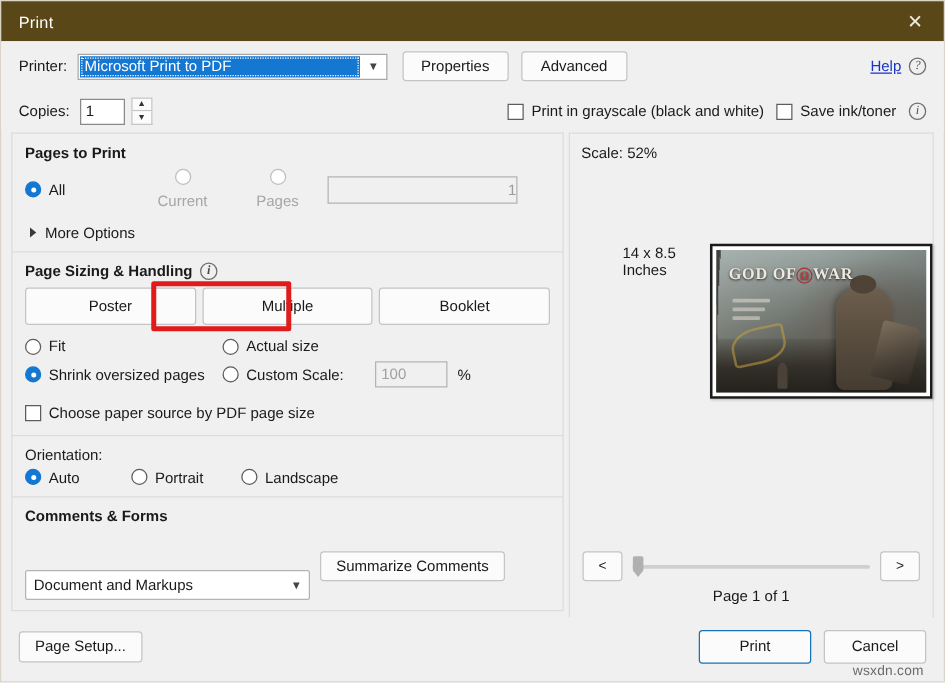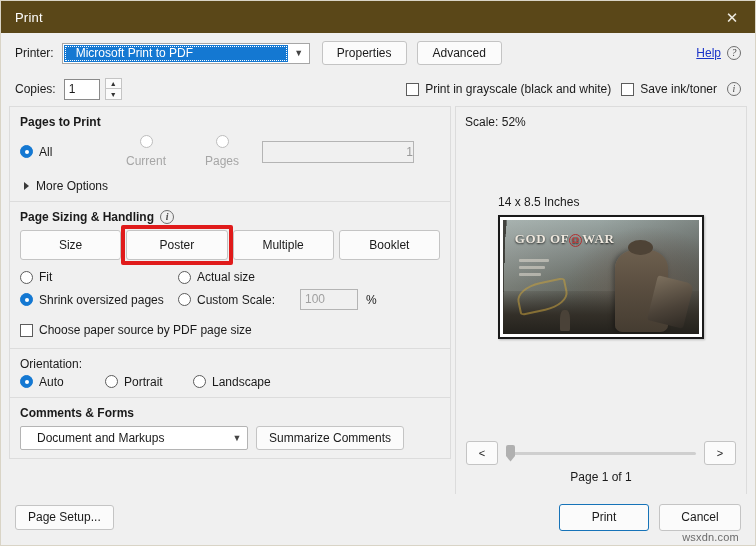--- a/index.html
+++ b/index.html
@@ -77,21 +77,21 @@
     box-sizing: border-box;
   }
   .printer-value {
     flex: 1;
     height: 17px;
     margin: 1px 1px 1px 1px;
     background: #1478d2;
     color: #ffffff;
     font-size: 12px;
     line-height: 17px;
-    padding-left: 12px;
+    padding-left: 4px;
     outline: 1px dotted #ffffff;
     outline-offset: -2px;
     box-sizing: border-box;
     white-space: nowrap;
     overflow: hidden;
   }
   .combo-arrow {
     width: 20px;
     text-align: center;
     color: #444;
@@ -370,43 +370,43 @@
   }
   .cf-select {
     width: 228px;
     height: 24px;
     background: #ffffff;
     border: 1px solid #b4b4b4;
     border-radius: 2px;
     display: flex;
     align-items: center;
     font-size: 12px;
-    padding-left: 16px;
+    padding-left: 6px;
     box-sizing: border-box;
     cursor: pointer;
+    margin-top: 30px;
   }
   .cf-select .combo-arrow { margin-left: auto; }
   .btn-summarize {
     height: 24px;
     padding: 0 12px;
     margin-left: 8px;
   }
 
   
   .scale-label {
     font-size: 12px;
     padding: 8px 0 0 9px;
   }
   .preview-center {
     position: absolute;
     left: 0; right: 0;
     top: 88px;
     display: flex;
-    flex-direction: column;
-    align-items: center;
+    flex-direction: row;
   }
   .page-dim {
     font-size: 12px;
     align-self: flex-start;
     margin-left: 42px;
     margin-bottom: 6px;
   }
   .page-sheet {
     width: 206px;
     height: 124px;
@@ -671,21 +671,20 @@
           <span>More Options</span>
         </div>
       </div>
 
       <div class="group">
         <div class="group-title">
           <span>Page Sizing &amp; Handling</span>
           <span class="info-icon">i</span>
         </div>
         <div class="size-btn-row">
-          <div class="size-btn">Size</div>
           <div class="size-btn">Poster</div>
           <div class="size-btn">Multiple</div>
           <div class="size-btn">Booklet</div>
           <div class="highlight-ring" id="poster-highlight" style="border-color: rgb(224, 27, 27); left: 101.25px; top: -5px; width: 111.25px; height: 40px;"></div>
         </div>
 
         <div class="scale-row">
           <label class="radio col1">
             <span class="rb"></span>
             <span>Fit</span>

